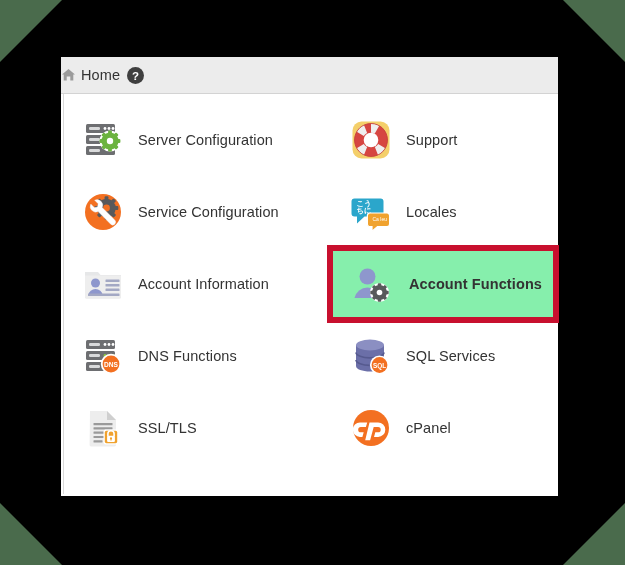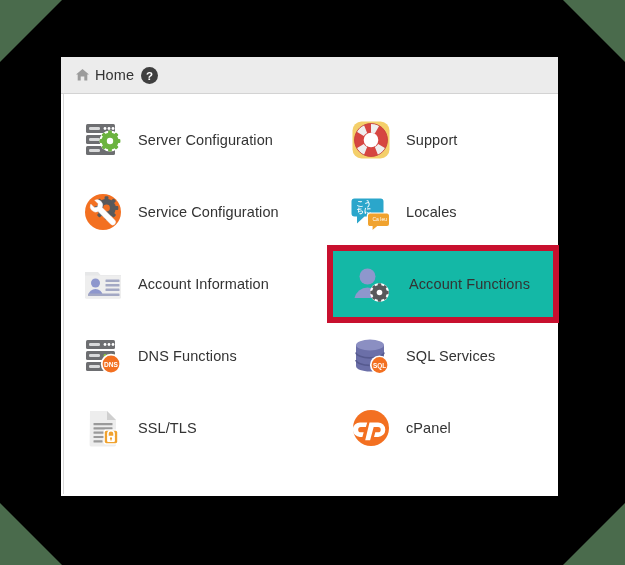--- a/index.html
+++ b/index.html
@@ -41,21 +41,20 @@
     box-shadow: 0 1px 3px rgba(0,0,0,0.35);
   }
 
   
   #breadcrumb-bar {
     height: 37px;
     background: #ececec;
     border-bottom: 1px solid #d3d3d3;
     display: flex;
     align-items: center;
-    padding-left: 14px;
     box-sizing: border-box;
   }
   #breadcrumb-bar .home-icon {
     display: inline-flex;
     align-items: center;
     margin-right: 5px;
   }
   #breadcrumb-bar .crumb-label {
     font-size: 14.5px;
     color: #333333;
@@ -100,23 +99,24 @@
     font-size: 14.5px;
     color: #333333;
     white-space: nowrap;
     letter-spacing: 0.1px;
   }
 
   
   .home-tile.is-highlighted {
     outline: 6px solid #c8102e;
     outline-offset: -1px;
-    background: #14b8a6;
+    background: #86efac;
     z-index: 5;
     margin: 2px 4px 2px 0;
+    font-weight: bold;
   }
   .home-tile.is-highlighted .tile-label {
     margin-left: 16px;
   }
 </style>
 </head>
 <body>
 
 <div id="octagon-backdrop"></div>
 

